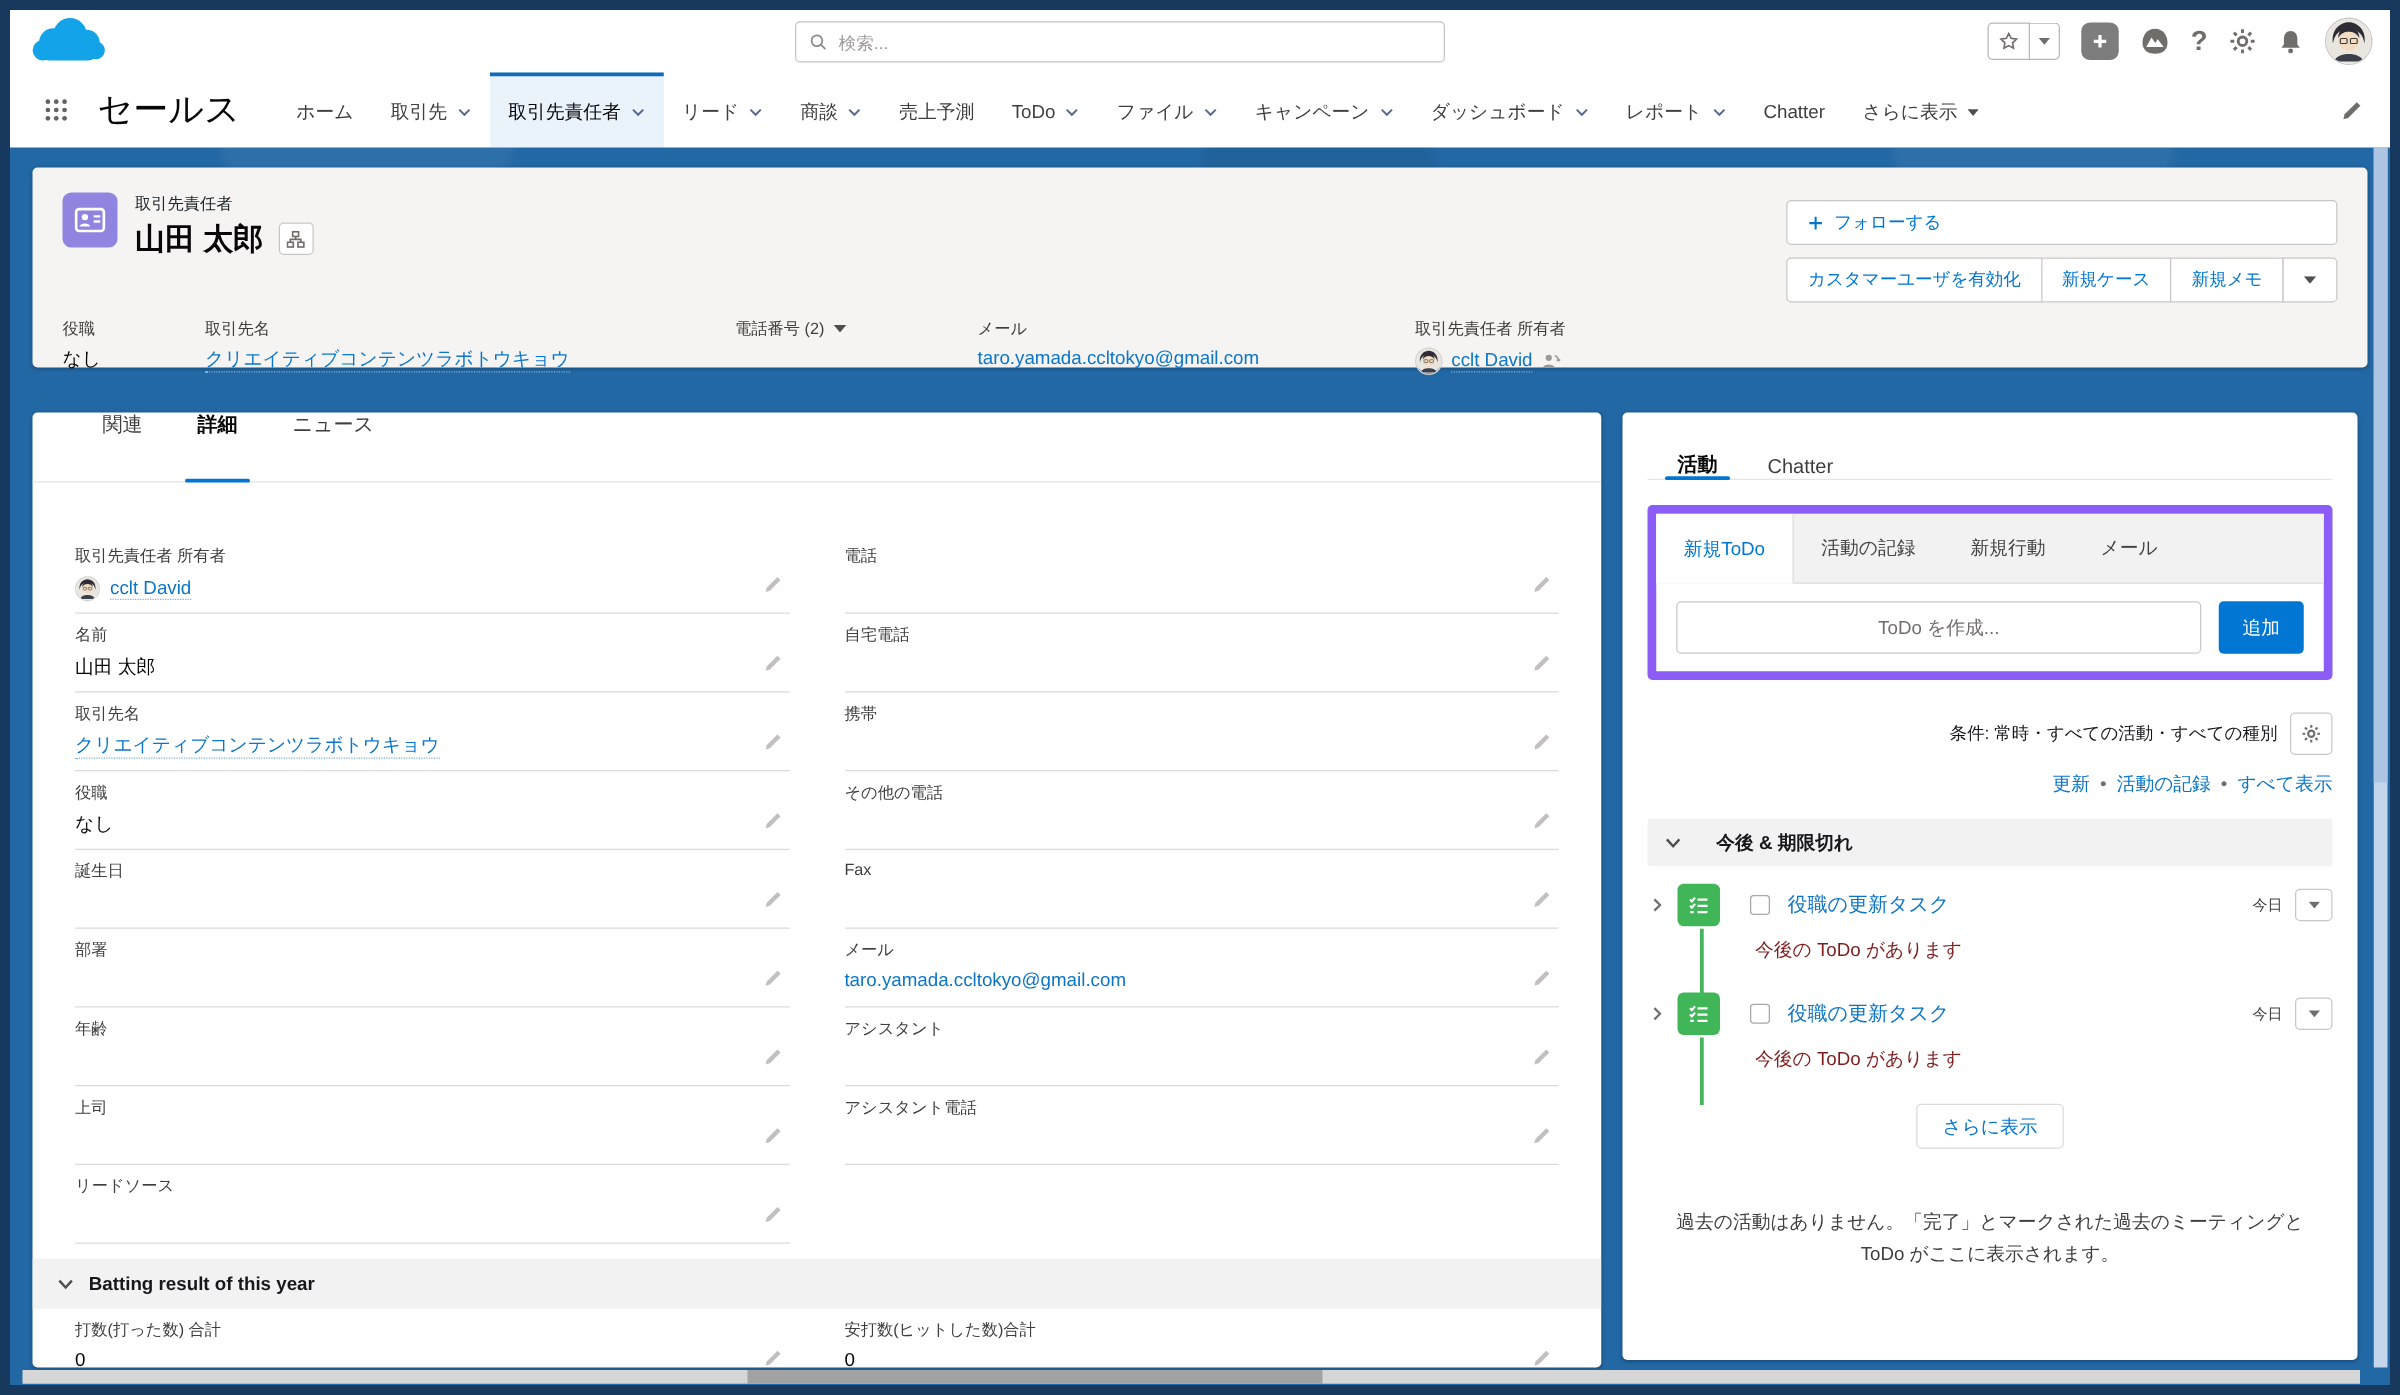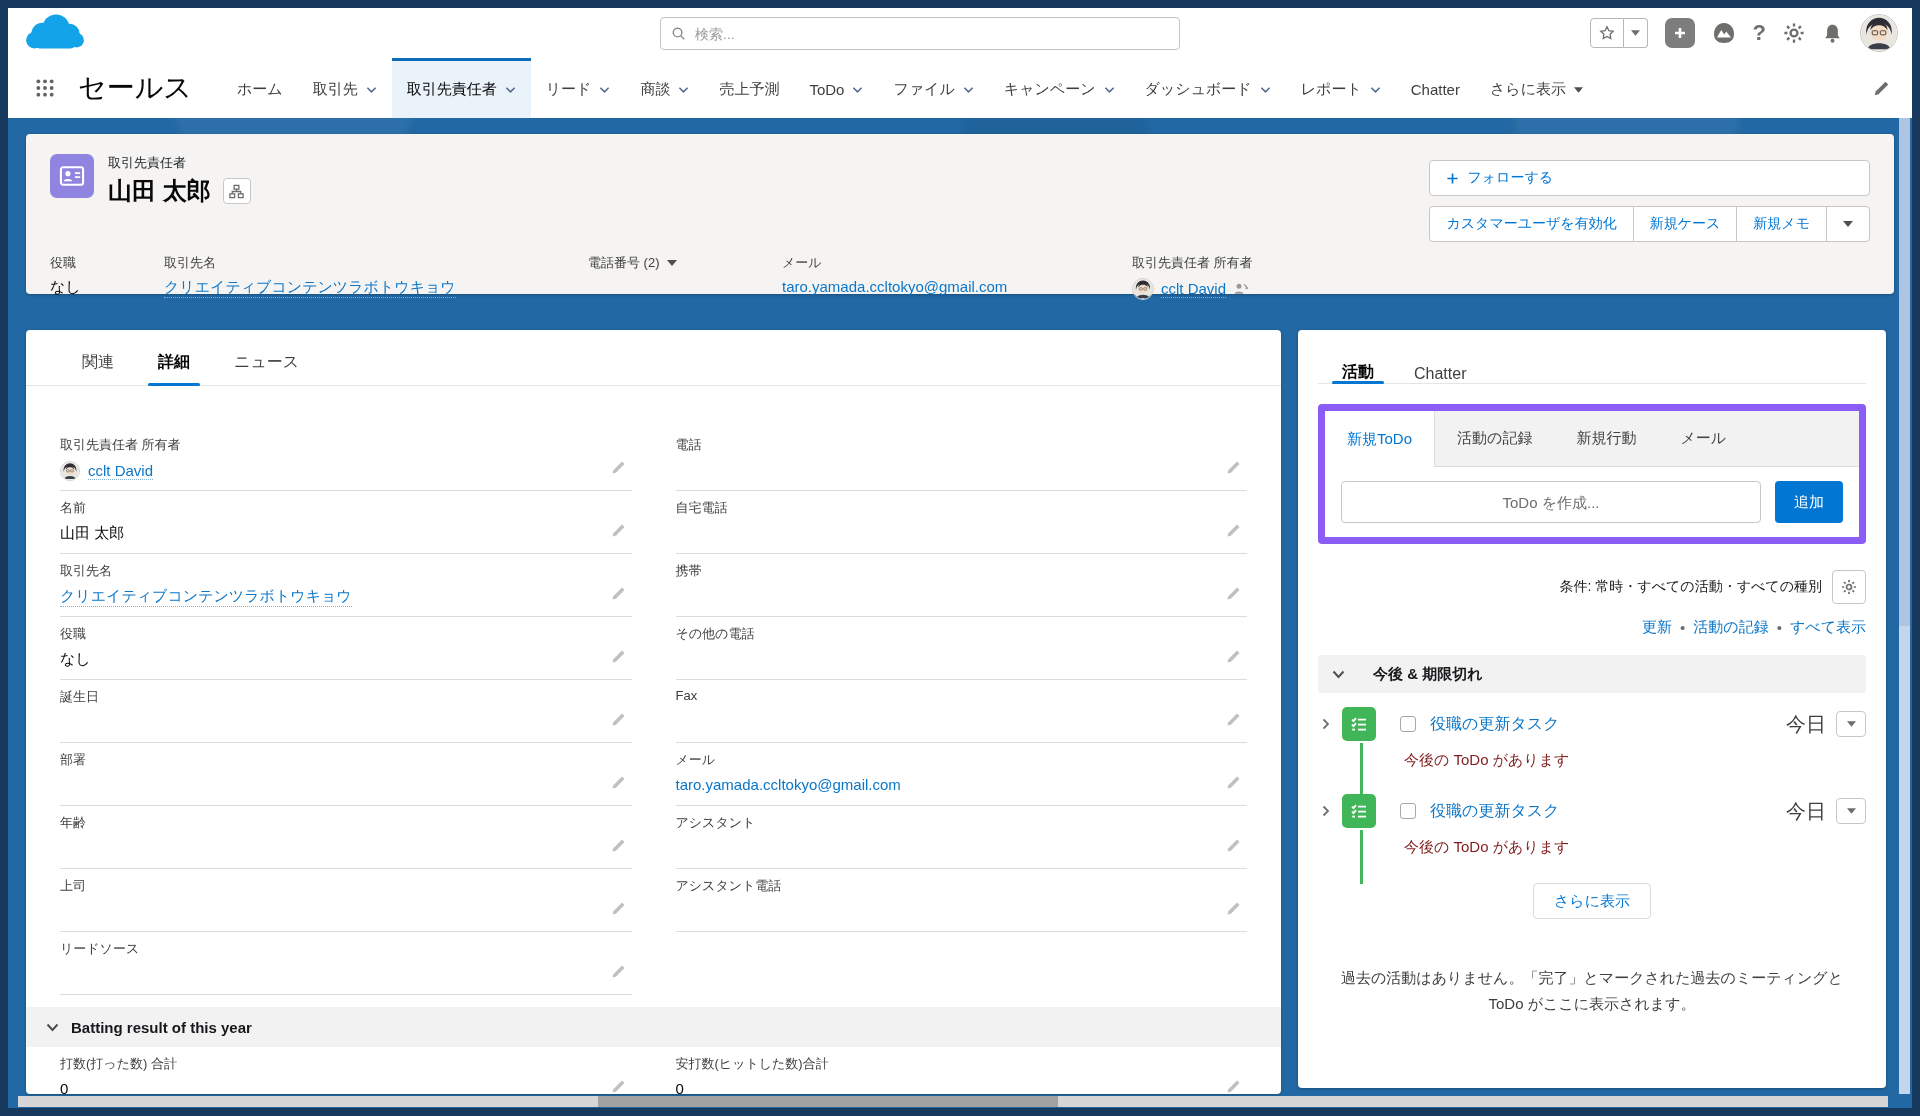--- a/index.html
+++ b/index.html
@@ -4,21 +4,21 @@
 <style>
   * { margin:0; padding:0; box-sizing:border-box; }
   html,body { width:1920px; height:1116px; overflow:hidden; }
   body { font-family:"Liberation Sans","DejaVu Sans",sans-serif; background:#17395e; }
   .screen { position:relative; width:1920px; height:1116px; background:#17395e; }
   .win { position:absolute; inset:8px; background:#fff; overflow:hidden; }
 
   
   .topbar { position:absolute; left:0; top:0; right:0; height:50px; background:#fff; }
   .logo { position:absolute; left:14px; top:4px; width:66px; height:42px; color:#12a3e8; }
-  .searchbox { position:absolute; left:652px; top:9px; width:520px; height:33px; border:1px solid #c6c4c2; border-radius:4px; background:#fff; display:flex; align-items:center; padding:0 10px; }
+  .searchbox { position:absolute; left:628px; top:9px; width:520px; height:33px; border:1px solid #c6c4c2; border-radius:4px; background:#fff; display:flex; align-items:center; padding:0 10px; }
   .searchbox svg { width:15px; height:15px; color:#8c8a88; flex:0 0 auto; }
   .searchbox input { border:none; outline:none; flex:1; margin-left:9px; font-size:14px; color:#080707; background:transparent; }
   .searchbox input::placeholder { color:#9d9b99; }
   .top-icons { position:absolute; right:14px; top:0; height:50px; display:flex; align-items:center; gap:17px; }
   .fav-combo { display:flex; height:30px; }
   .fav-btn { width:34px; height:30px; border:1px solid #b9b7b5; background:#fff; display:flex; align-items:center; justify-content:center; color:#706e6b; }
   .fav-btn.star { border-radius:4px 0 0 4px; }
   .fav-btn.caret { width:24px; border-left:none; border-radius:0 4px 4px 0; }
   .fav-btn svg.st { width:16px; height:16px; }
   .fav-btn svg.ca { width:9px; height:6px; }
@@ -79,21 +79,21 @@
   .hl-value { margin-top:6px; font-size:15px; color:#080707; display:flex; align-items:center; gap:7px; }
   a.slink { color:#0b76c8; text-decoration:none; cursor:pointer; }
   a.slink.dotted { border-bottom:1px dotted #7fb0d8; }
   .mini-avatar { width:22px; height:22px; border-radius:50%; overflow:hidden; border:1px solid #d4d2d0; flex:0 0 auto; }
   .mini-avatar svg { width:100%; height:100%; display:block; }
   .chowner { width:16px; height:16px; color:#9c9a98; }
 
   
   .det-card { left:18px; top:212px; width:1255px; height:764px; overflow:hidden; }
   .tabrow { height:56px; border-bottom:1px solid #e5e5e3; display:flex; padding-left:34px; }
-  .tab { display:flex; align-items:flex-end; padding:12px 22px; font-size:16px; color:#3e3e3c; position:relative; cursor:pointer; white-space:nowrap; }
+  .tab { display:flex; align-items:flex-start; padding:0 22px; font-size:16px; color:#3e3e3c; position:relative; cursor:pointer; white-space:nowrap; }
   .tab.active { font-weight:bold; color:#080707; }
   .tab.active::after { content:""; position:absolute; left:12px; right:12px; bottom:-1px; height:3px; background:#0176d3; border-radius:2px; }
   .fields { display:flex; padding:42px 34px 0 34px; }
   .fcol { width:50%; }
   .fcol.left { padding-right:22px; }
   .fcol.right { padding-left:22px; }
   .frow { height:63px; border-bottom:1px solid #dddbda; position:relative; padding-top:8px; }
   .flabel { font-size:13px; color:#3e3e3c; white-space:nowrap; }
   .fvalue { margin-top:7px; font-size:15px; color:#080707; display:flex; align-items:center; gap:8px; white-space:nowrap; }
   .fedit { position:absolute; right:6px; bottom:12px; border:none; background:transparent; color:#c2c0be; cursor:pointer; }
@@ -126,21 +126,21 @@
   .act-sec-head svg { width:13px; height:9px; color:#514f4d; }
   .task { position:relative; margin-top:10px; padding-bottom:10px; }
   .task .tline { position:absolute; left:42px; top:40px; width:3px; height:54px; background:#45b55c; }
   .task-row { display:flex; align-items:center; height:42px; }
   .task-chev { width:12px; height:12px; color:#706e6b; margin:0 10px 0 2px; flex:0 0 auto; cursor:pointer; }
   .task-icon { width:34px; height:34px; border-radius:5px; background:#41b658; display:flex; align-items:center; justify-content:center; flex:0 0 auto; }
   .task-icon svg { width:20px; height:20px; }
   .task-check { width:16px; height:16px; border:1px solid #a9a7a5; border-radius:3px; background:#fff; margin-left:24px; flex:0 0 auto; cursor:pointer; }
   .task-link { margin-left:14px; font-size:16px; }
   .task-right { margin-left:auto; display:flex; align-items:center; gap:10px; }
-  .task-due { font-size:20px; color:#3e3e3c;text-align:center; }
+  .task-due { font-size:12px; color:#3e3e3c;text-align:center; }
   .task-caret-btn { width:30px; height:26px; border:1px solid #c9c7c5; border-radius:4px; background:#fff; display:flex; align-items:center; justify-content:center; color:#706e6b; cursor:pointer; }
   .task-caret-btn svg { width:9px; height:6px; }
   .task-sub { margin-left:86px; margin-top:6px; font-size:15px; color:#7f1d1d; }
   .show-more { display:block; margin:16px auto 0 auto; height:36px; padding:0 20px; border:1px solid #dddbda; border-radius:4px; background:#fff; color:#0176d3; font-size:15px; cursor:pointer; font-family:inherit; }
   .past-empty { margin-top:46px; text-align:center; font-size:15px; color:#3e3e3c; line-height:1.7; padding:0 6px; }
 
   
   .hscroll { position:absolute; left:10px; right:24px; bottom:1px; height:11px; background:#d6d6d6; }
   .hscroll .thumb { position:absolute; left:580px; width:460px; top:0; bottom:0; background:#a2a2a2; cursor:grab; }
   .vscroll { position:absolute; right:2px; top:0; width:11px; bottom:14px; background:#c4d6ec; }

